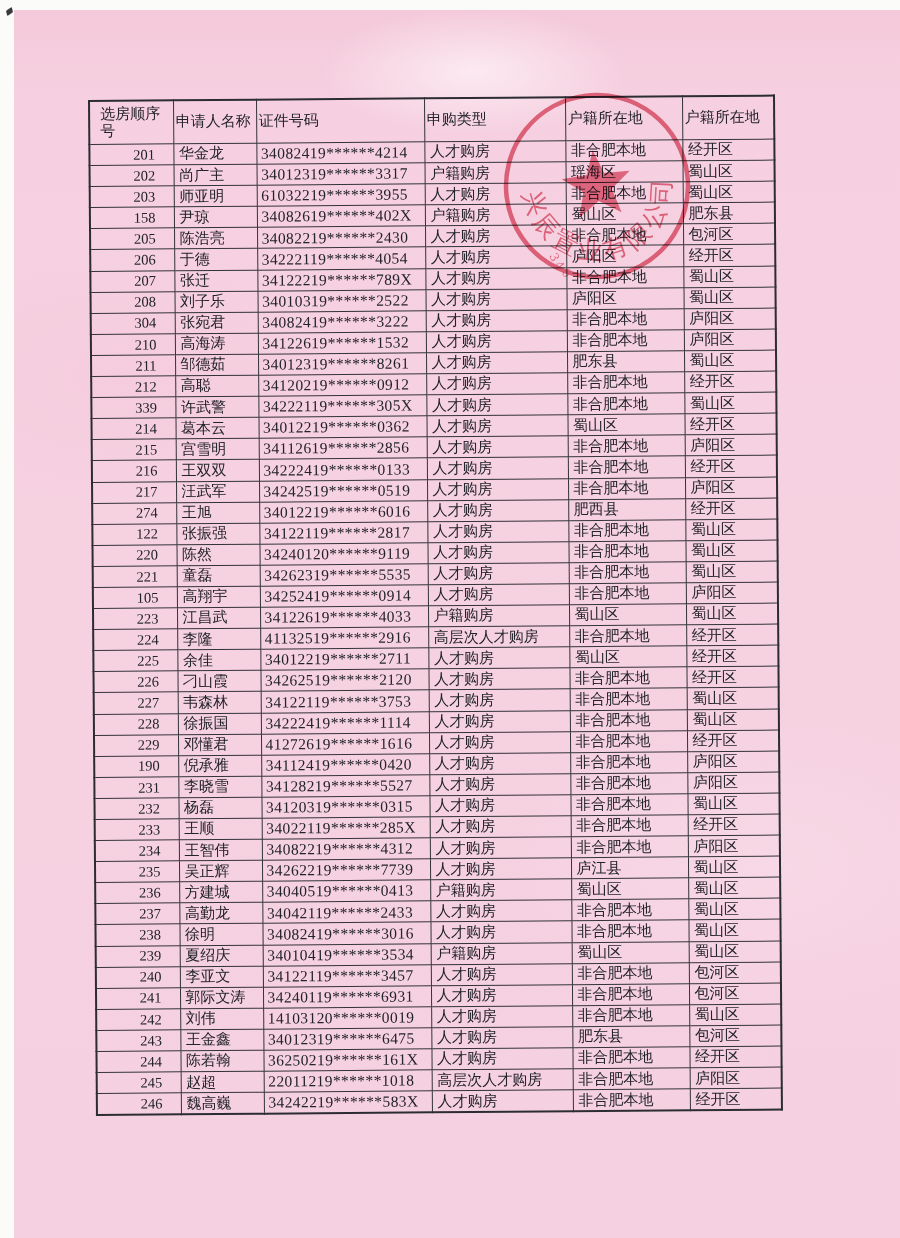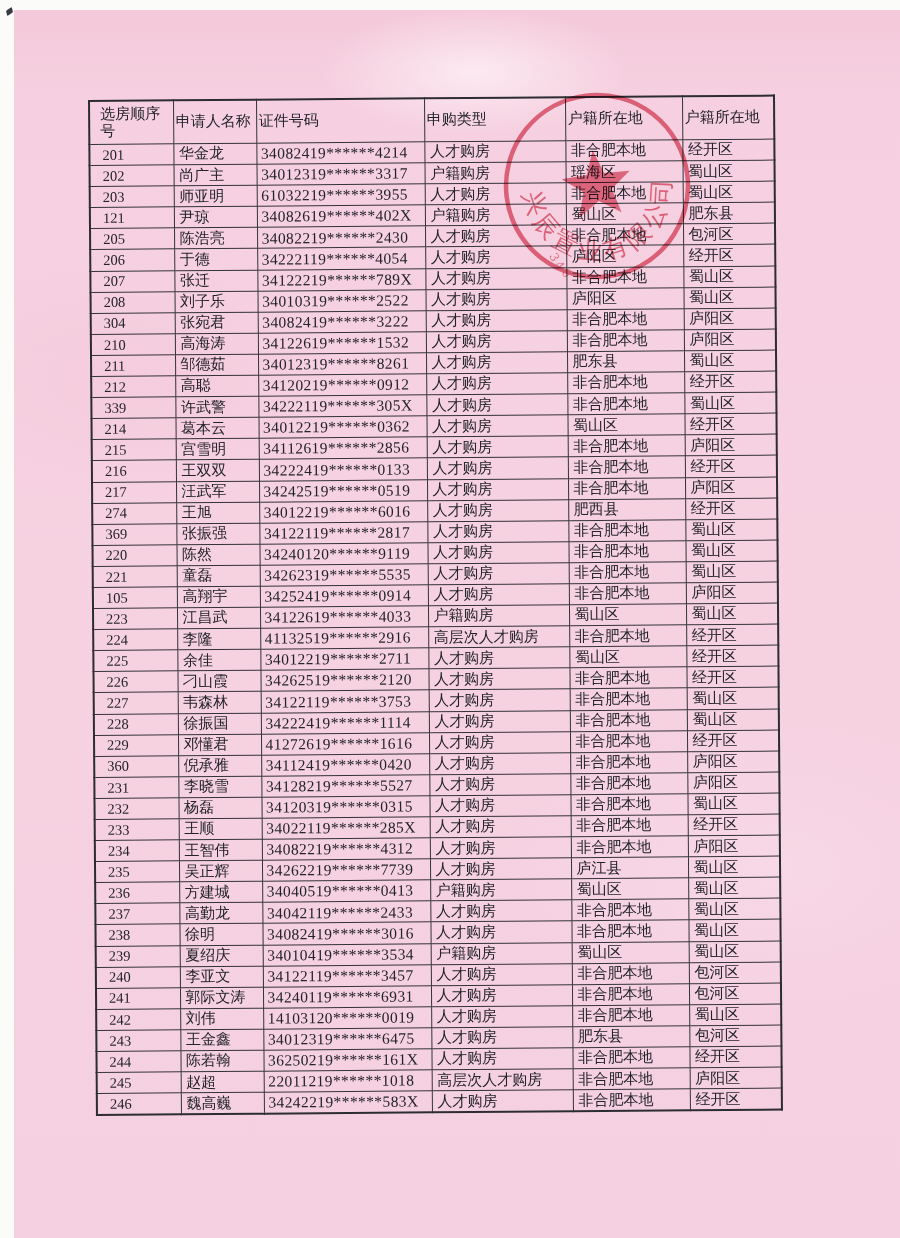--- a/index.html
+++ b/index.html
@@ -47,21 +47,21 @@
     height:40px;
     font-weight:normal;
     text-align:left;
     vertical-align:middle;
     white-space:normal;
     font-size:15px;
     padding:1px 2px;
   }
   thead th:first-child{padding:1px 10px;}
   tbody td{height:20.1px;padding:0 5px;vertical-align:middle;}
-  tbody td.c-num{text-align:left;padding:0 12px;font-size:14.5px;}
+  tbody td.c-num{text-align:right;padding:0 18px;font-size:14.5px;}
   tbody td.c-id{
     font-size:15.5px;letter-spacing:.4px;padding:0 4px;
   }
   .stamp{
     position:absolute;left:483px;top:76px;width:200px;height:200px;
     mix-blend-mode:multiply;
     opacity:.85;
     transform:rotate(-7deg);
   }
 </style>
@@ -111,21 +111,21 @@
           </tr>
           <tr>
             <td class="c-num">203</td>
             <td class="c-name">师亚明</td>
             <td class="c-id">61032219******3955</td>
             <td class="c-type">人才购房</td>
             <td class="c-reg">非合肥本地</td>
             <td class="c-ss">蜀山区</td>
           </tr>
           <tr>
-            <td class="c-num">121</td>
+            <td class="c-num">158</td>
             <td class="c-name">尹琼</td>
             <td class="c-id">34082619******402X</td>
             <td class="c-type">户籍购房</td>
             <td class="c-reg">蜀山区</td>
             <td class="c-ss">肥东县</td>
           </tr>
           <tr>
             <td class="c-num">205</td>
             <td class="c-name">陈浩亮</td>
             <td class="c-id">34082219******2430</td>
@@ -231,21 +231,21 @@
           </tr>
           <tr>
             <td class="c-num">274</td>
             <td class="c-name">王旭</td>
             <td class="c-id">34012219******6016</td>
             <td class="c-type">人才购房</td>
             <td class="c-reg">肥西县</td>
             <td class="c-ss">经开区</td>
           </tr>
           <tr>
-            <td class="c-num">369</td>
+            <td class="c-num">122</td>
             <td class="c-name">张振强</td>
             <td class="c-id">34122119******2817</td>
             <td class="c-type">人才购房</td>
             <td class="c-reg">非合肥本地</td>
             <td class="c-ss">蜀山区</td>
           </tr>
           <tr>
             <td class="c-num">220</td>
             <td class="c-name">陈然</td>
             <td class="c-id">34240120******9119</td>
@@ -319,21 +319,21 @@
           </tr>
           <tr>
             <td class="c-num">229</td>
             <td class="c-name">邓懂君</td>
             <td class="c-id">41272619******1616</td>
             <td class="c-type">人才购房</td>
             <td class="c-reg">非合肥本地</td>
             <td class="c-ss">经开区</td>
           </tr>
           <tr>
-            <td class="c-num">360</td>
+            <td class="c-num">190</td>
             <td class="c-name">倪承雅</td>
             <td class="c-id">34112419******0420</td>
             <td class="c-type">人才购房</td>
             <td class="c-reg">非合肥本地</td>
             <td class="c-ss">庐阳区</td>
           </tr>
           <tr>
             <td class="c-num">231</td>
             <td class="c-name">李晓雪</td>
             <td class="c-id">34128219******5527</td>

